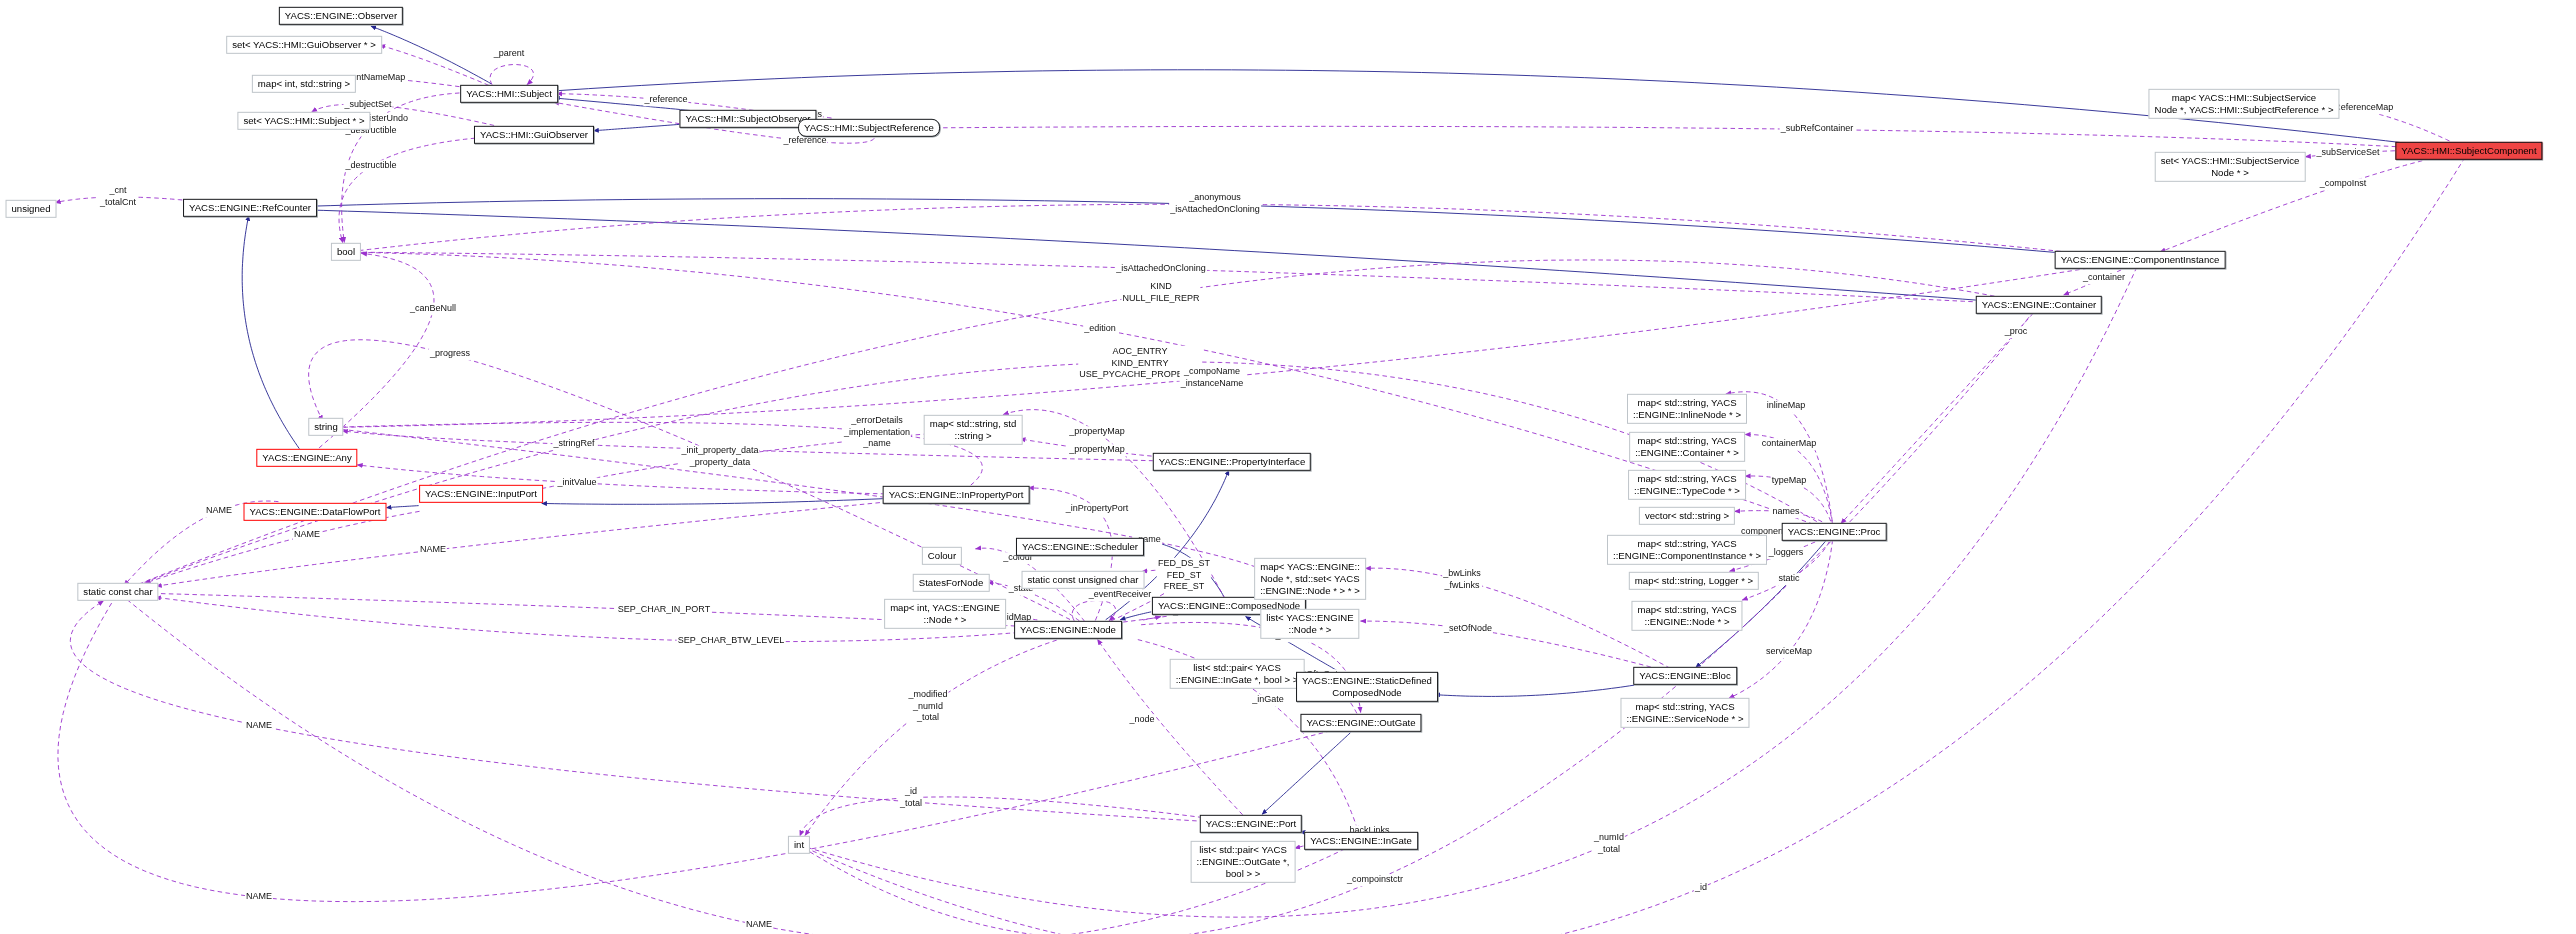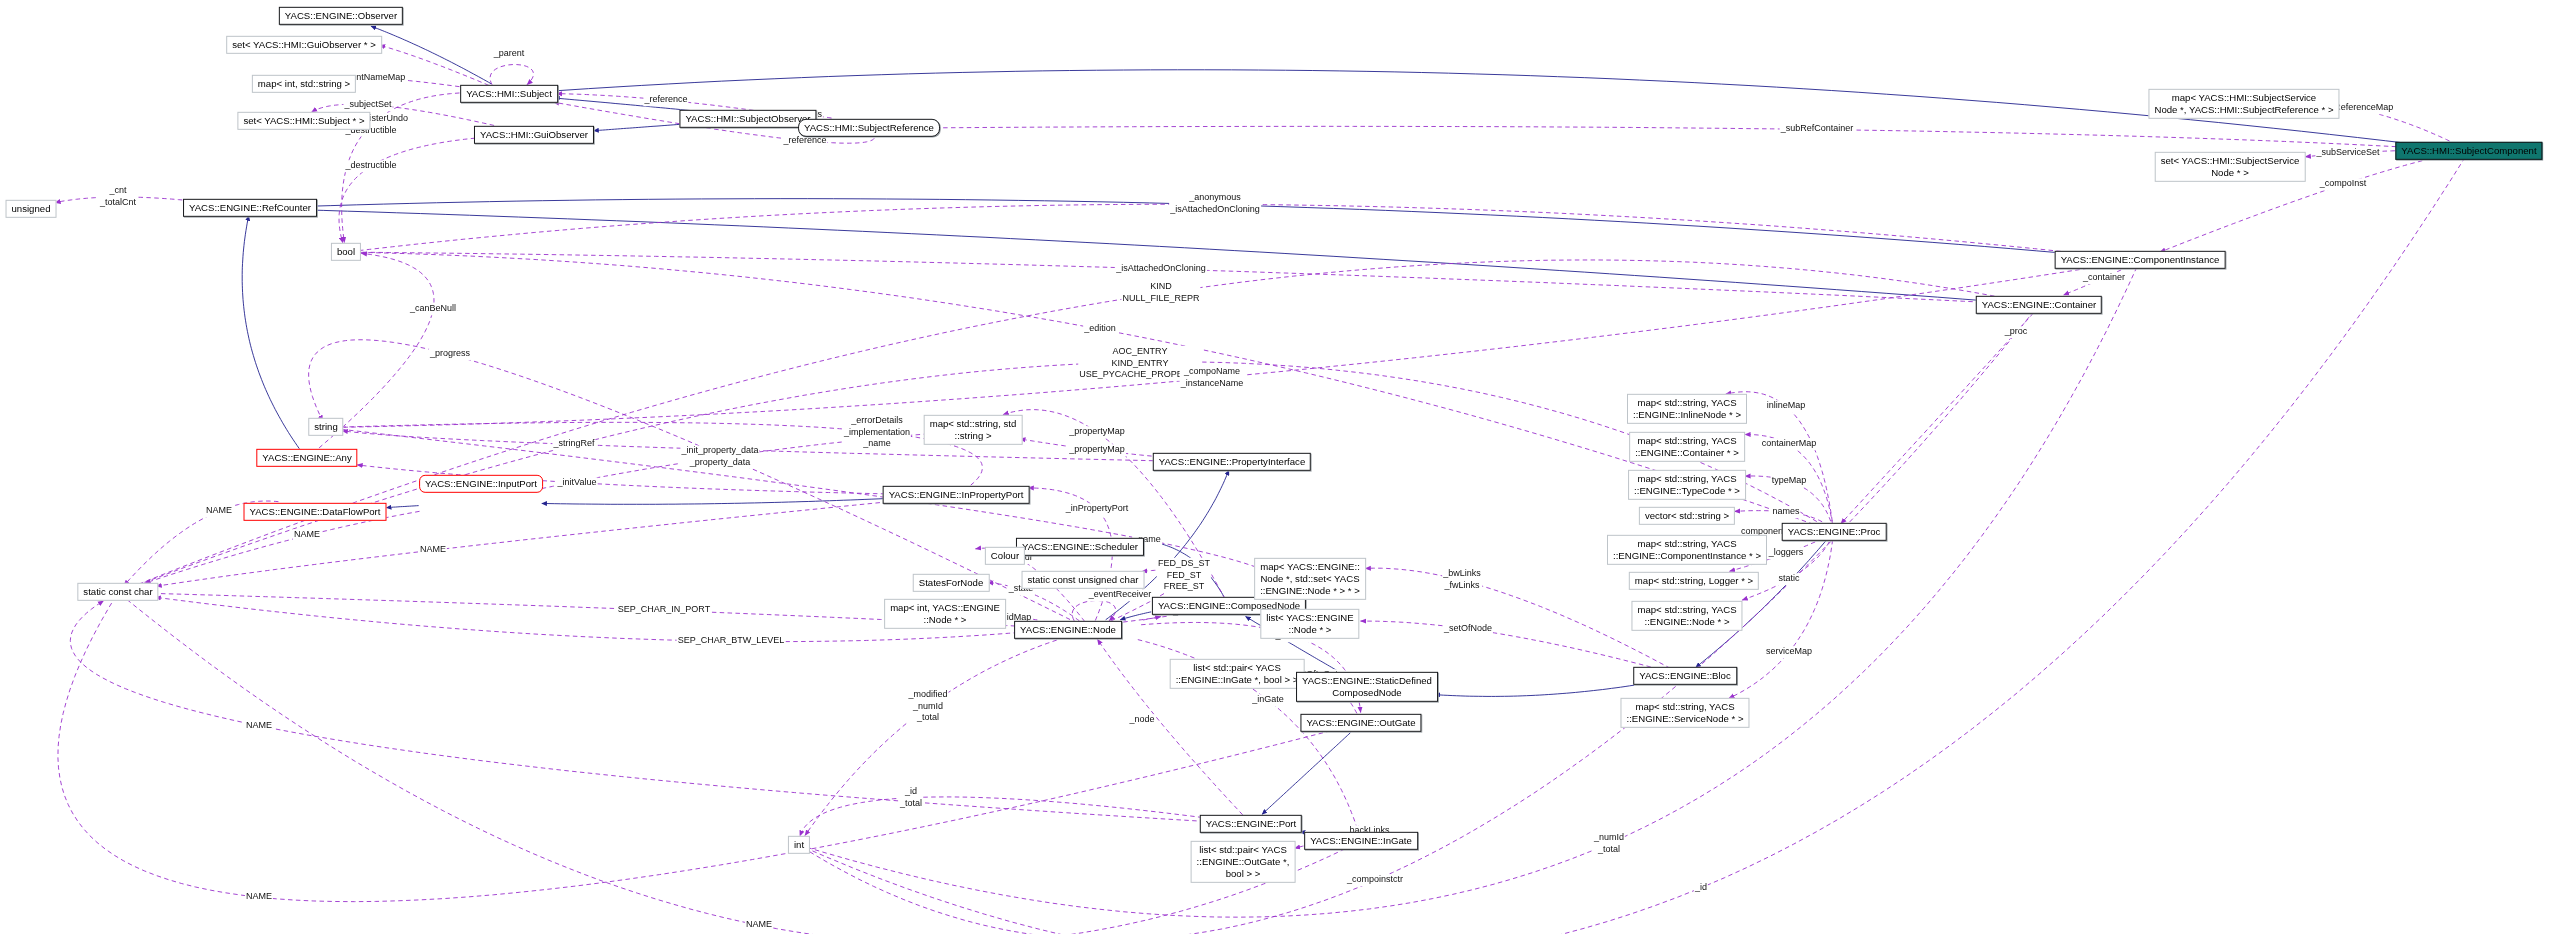--- a/index.html
+++ b/index.html
@@ -5,21 +5,21 @@
   html,body{margin:0;padding:0;background:#ffffff;}
   #canvas{position:relative;width:2576px;height:935px;background:#ffffff;overflow:hidden;
           font-family:"Liberation Sans",sans-serif;}
   #edge-svg{position:absolute;left:0;top:0;width:2576px;height:935px;z-index:1;}
   .gnode{position:absolute;transform:translate(-50%,-50%);z-index:3;background:#ffffff;
          white-space:pre;text-align:center;font-size:9.6px;line-height:1.25;color:#000;
          padding:2.2px 5px;}
   .gnode.class{border:1.1px solid #16181b;box-shadow:0.8px 0.8px 0 #9aa0a5;}
   .gnode.data{border:0.6px solid #bec4c9;color:#000;}
   .gnode.truncated{border:1.1px solid #ff0000;}
-  .gnode.highlight{border:1.1px solid #16181b;background:#0f766e;box-shadow:0.8px 0.8px 0 #9aa0a5;}
+  .gnode.highlight{border:1.1px solid #16181b;background:#ef4444;box-shadow:0.8px 0.8px 0 #9aa0a5;}
   .elabel{position:absolute;transform:translate(-50%,-50%);z-index:2;background:#ffffff;
           font-size:9px;line-height:1.28;color:#101010;white-space:pre;text-align:center;padding:0 1.1px;}
 </style>
 </head>
 <body>
 
 <div id="canvas">
   <svg id="edge-svg" xmlns="http://www.w3.org/2000/svg" viewBox="0 0 4580 1662" width="2576" height="935">
     <defs>
       <marker id="arr-solid" markerWidth="11" markerHeight="9" refX="9" refY="4.5" orient="auto" markerUnits="userSpaceOnUse">
@@ -128,28 +128,28 @@
 Node *, YACS::HMI::SubjectReference * &gt;</div>
       <div class="gnode data" style="left: 2230px; top: 167px;">set&lt; YACS::HMI::SubjectService
 Node * &gt;</div>
       <div class="gnode highlight" style="left: 2469px; top: 151px;">YACS::HMI::SubjectComponent</div>
       <div class="gnode data" style="left: 31px; top: 209px;">unsigned</div>
       <div class="gnode class" style="left: 250px; top: 208px;">YACS::ENGINE::RefCounter</div>
       <div class="gnode data" style="left: 346px; top: 252px;">bool</div>
       <div class="gnode data" style="left: 326px; top: 427px;">string</div>
       <div class="gnode truncated" style="left: 307px; top: 458px;">YACS::ENGINE::Any</div>
       <div class="gnode truncated" style="left: 315px; top: 512px;">YACS::ENGINE::DataFlowPort</div>
-      <div class="gnode truncated" style="left: 481px; top: 484px; border-radius: 6px;">YACS::ENGINE::InputPort</div>
+      <div class="gnode truncated" style="left: 481px; top: 494px;">YACS::ENGINE::InputPort</div>
       <div class="gnode data" style="left: 973px; top: 430px;">map&lt; std::string, std
 ::string &gt;</div>
       <div class="gnode class" style="left: 956px; top: 495px;">YACS::ENGINE::InPropertyPort</div>
       <div class="gnode class" style="left: 1232px; top: 462px;">YACS::ENGINE::PropertyInterface</div>
       <div class="gnode class" style="left: 1080px; top: 547px;">YACS::ENGINE::Scheduler</div>
       <div class="gnode data" style="left: 1083px; top: 580px;">static const unsigned char</div>
-      <div class="gnode data" style="left: 1005px; top: 556px; text-align: center;">Colour</div>
+      <div class="gnode data" style="left: 942px; top: 556px; text-align: center;">Colour</div>
       <div class="gnode data" style="left: 951px; top: 583px;">StatesForNode</div>
       <div class="gnode data" style="left: 945px; top: 614px;">map&lt; int, YACS::ENGINE
 ::Node * &gt;</div>
       <div class="gnode class" style="left: 1068px; top: 630px;">YACS::ENGINE::Node</div>
       <div class="gnode class" style="left: 1229px; top: 606px;">YACS::ENGINE::ComposedNode</div>
       <div class="gnode data" style="left: 1310px; top: 579px;">map&lt; YACS::ENGINE::
 Node *, std::set&lt; YACS
 ::ENGINE::Node * &gt; * &gt;</div>
       <div class="gnode data" style="left: 1310px; top: 624px;">list&lt; YACS::ENGINE
 ::Node * &gt;</div>

